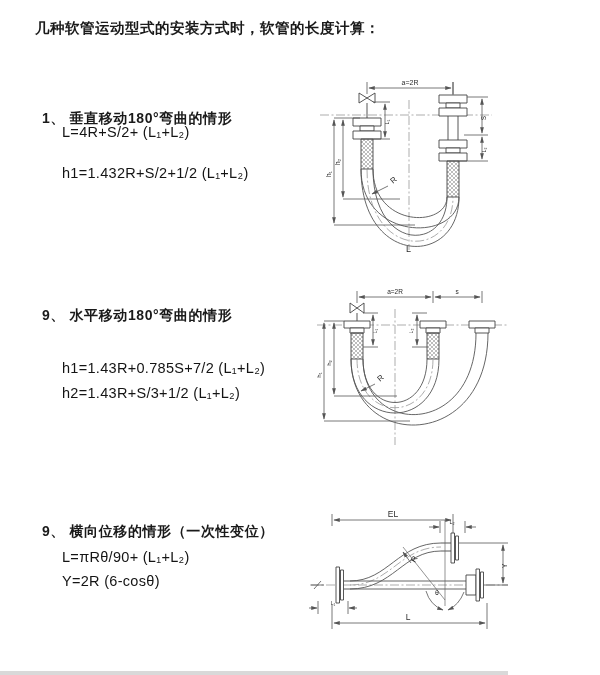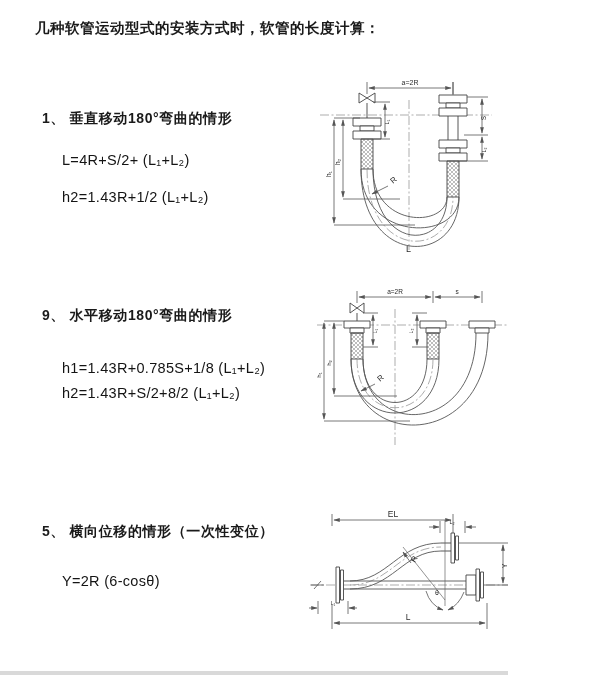--- a/index.html
+++ b/index.html
@@ -30,28 +30,29 @@
   }
 </style>
 </head>
 <body>
 
 <div class="page">
 
   <div class="title">几种软管运动型式的安装方式时，软管的长度计算：</div>
 
   <div class="sec-heading" style="top:110px">1、 垂直移动180°弯曲的情形</div>
-  <div class="formula" style="top:152px">L=4R+S/2+ (L₁+L₂)</div>
-  <div class="formula" style="top:189px">h2=1.43R+1/2 (L₁+L₂)</div>
+  <div class="formula" style="top:124px">L=4R+S/2+ (L₁+L₂)</div>
+  <div class="formula" style="top:165px">h1=1.432R+S/2+1/2 (L₁+L₂)</div>
 
   <div class="sec-heading" style="top:307px">9、 水平移动180°弯曲的情形</div>
-  <div class="formula" style="top:360px">h1=1.43R+0.785S+1/8 (L₁+L₂)</div>
-  <div class="formula" style="top:385px">h2=1.43R+S/2+8/2 (L₁+L₂)</div>
-
-  <div class="sec-heading" style="top:523px">5、 横向位移的情形（一次性变位）</div>
+  <div class="formula" style="top:360px">h1=1.43R+0.785S+7/2 (L₁+L₂)</div>
+  <div class="formula" style="top:385px">h2=1.43R+S/3+1/2 (L₁+L₂)</div>
+
+  <div class="sec-heading" style="top:523px">9、 横向位移的情形（一次性变位）</div>
+  <div class="formula" style="top:549px">L=πRθ/90+ (L₁+L₂)</div>
   <div class="formula" style="top:573px">Y=2R (6-cosθ)</div>
 
   <svg class="diagram" style="left:312px; top:72px" width="272" height="182" viewBox="0 0 272 182">
     <defs>
       <pattern id="braid1" patternUnits="userSpaceOnUse" width="4" height="4">
         <path d="M0,4 L4,0 M0,0 L4,4" stroke="#7a7a7a" stroke-width="0.5"></path>
       </pattern>
       <marker id="arr1" viewBox="0 0 10 10" refX="9" refY="5" markerWidth="8" markerHeight="8" orient="auto-start-reverse">
         <path d="M0,2 L10,5 L0,8 z" fill="#555"></path>
       </marker>

